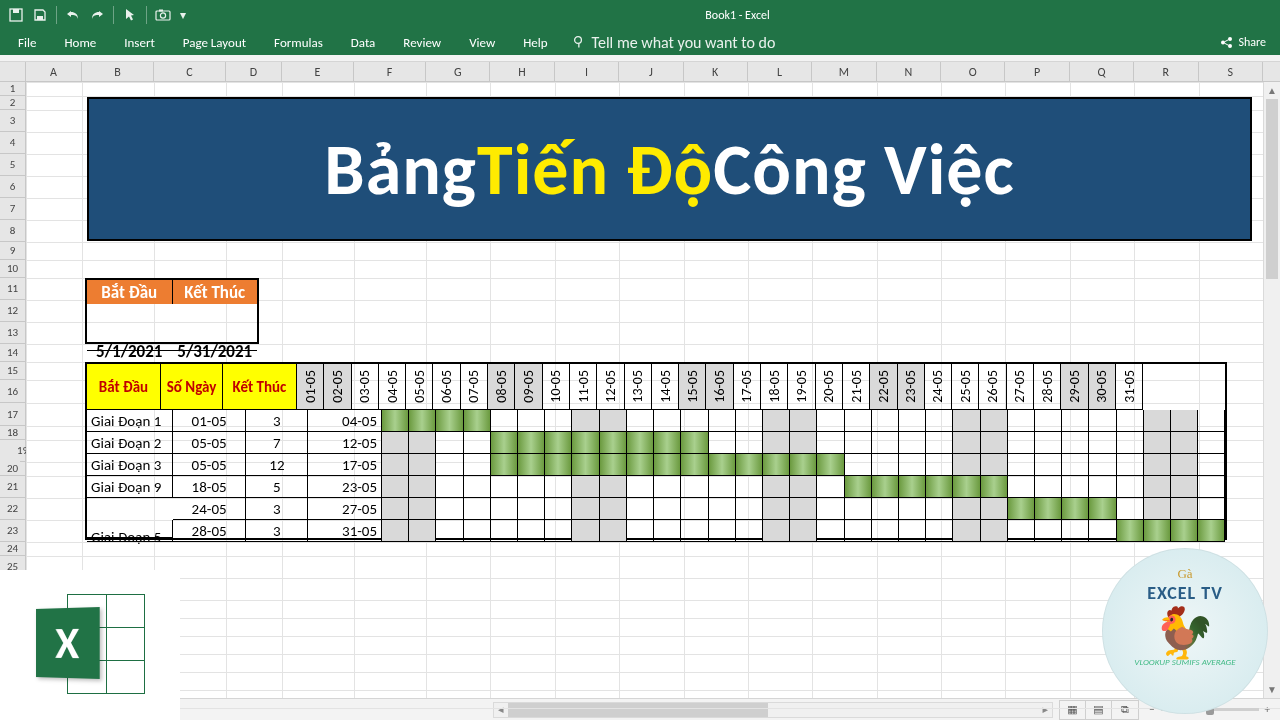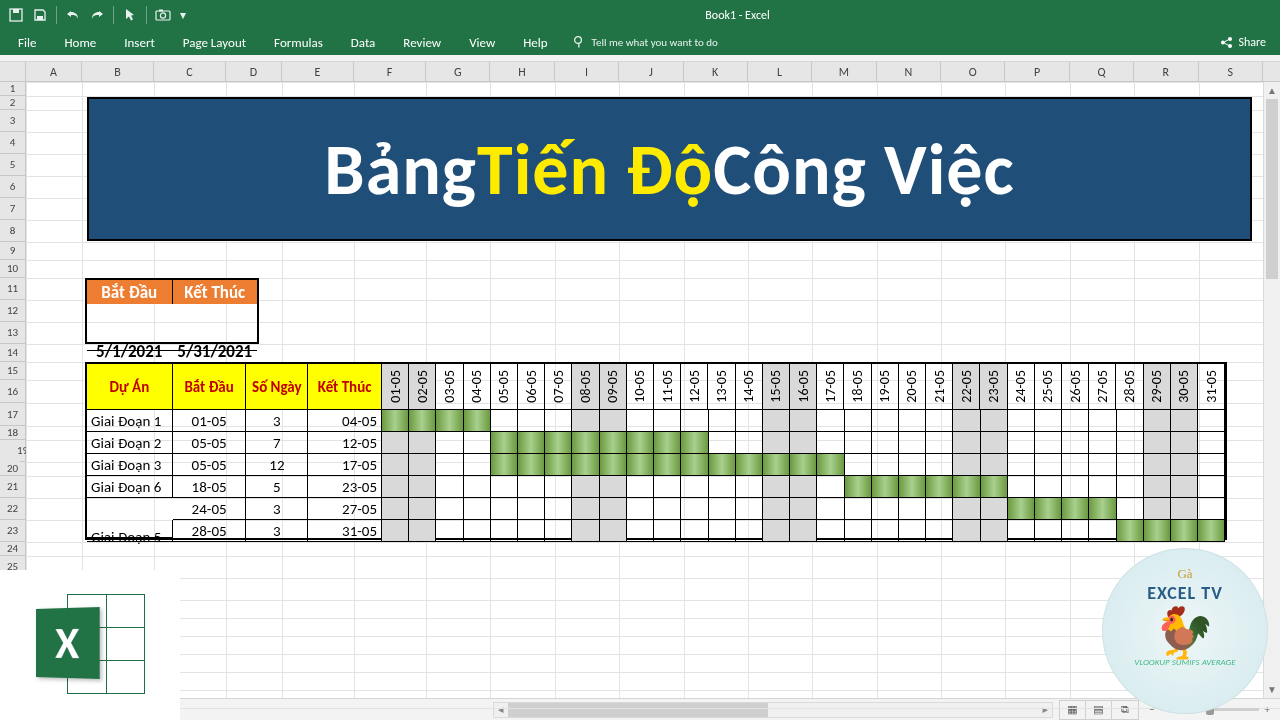--- a/index.html
+++ b/index.html
@@ -11,21 +11,21 @@
 .qat .ic{ width:20px; height:20px; display:flex; align-items:center; justify-content:center; opacity:.9; }
 .qat .sep{ width:1px; height:18px; background:rgba(255,255,255,.35); margin:0 2px; }
 .title-center{ flex:1; text-align:center; font-size:12px; }
 .title-right{ display:flex; align-items:center; gap:8px; padding-right:4px; }
 .signin{ background:#fff; color:#333; padding:2px 10px; font-size:12px; border-radius:2px; }
 .winbtn{ width:44px; height:29px; display:flex; align-items:center; justify-content:center; }
 
 
 .ribbon{ height:26px; background:#217346; display:flex; align-items:center; color:#fff; font-size:13px; padding:0 4px; }
 .ribbon .tab{ padding:4px 14px; cursor:default; }
-.ribbon .tell{ margin-left:10px; display:flex; align-items:center; gap:6px; opacity:.9; font-size:11px;justify-content:space-between;}
+.ribbon .tell{ margin-left:10px; display:flex; align-items:center; gap:6px; opacity:.9; font-size:16px;justify-content:space-between;}
 .ribbon .share{ margin-left:auto; display:flex; align-items:center; gap:5px; font-size:12px; padding-right:10px;}
 
 
 .ribunder{ height:7px; background:#f3f3f3; border-bottom:1px solid #d5d5d5; }
 
 
 .colhdr{ height:20px; display:flex; background:#e6e6e6; border-bottom:1px solid #c7c7c7; font-size:12px; color:#444; }
 .corner{ width:26px; border-right:1px solid #c7c7c7; background:#e6e6e6; }
 .colhdr .ch{ border-right:1px solid #c7c7c7; display:flex; align-items:center; justify-content:center; }
 
@@ -314,21 +314,20 @@
           <div>Bắt Đầu</div>
           <div>Kết Thúc</div>
         </div>
         <div class="vl" style="height: 42px;">
           <div>5/1/2021</div>
           <div>5/31/2021</div>
         </div>
       </div>
       <div class="ov gt" style="left: 59px; top: 280px; width: 1142.3px; height: 178px;">
         <div class="gt-hdr">
-          <div class="lh" style="width: 86px;">Dự Án</div>
           <div class="lh" style="width: 74px;">Bắt Đầu</div>
           <div class="lh" style="width: 62px;">Số Ngày</div>
           <div class="lh" style="width: 74px;">Kết Thúc</div>
           <div class="dh wk" style="width: 27.3px;">
             <span>01-05</span>
           </div>
           <div class="dh wk" style="width: 27.3px;">
             <span>02-05</span>
           </div>
           <div class="dh" style="width: 27.3px;">
@@ -524,21 +523,21 @@
           <div class="dc" style="width: 27.3px;"></div>
           <div class="dc" style="width: 27.3px;"></div>
           <div class="dc" style="width: 27.3px;"></div>
           <div class="dc" style="width: 27.3px;"></div>
           <div class="dc" style="width: 27.3px;"></div>
           <div class="dc wk" style="width: 27.3px;"></div>
           <div class="dc wk" style="width: 27.3px;"></div>
           <div class="dc" style="width: 27.3px;"></div>
         </div>
         <div class="gt-row">
-          <div class="lc " style="width: 86px;">Giai Đoạn 6</div>
+          <div class="lc " style="width: 86px;">Giai Đoạn 9</div>
           <div class="lc ctr" style="width: 74px;">18-05</div>
           <div class="lc ctr" style="width: 62px;">5</div>
           <div class="lc rgt" style="width: 74px;">23-05</div>
           <div class="dc wk" style="width: 27.3px;"></div>
           <div class="dc wk" style="width: 27.3px;"></div>
           <div class="dc" style="width: 27.3px;"></div>
           <div class="dc" style="width: 27.3px;"></div>
           <div class="dc" style="width: 27.3px;"></div>
           <div class="dc" style="width: 27.3px;"></div>
           <div class="dc" style="width: 27.3px;"></div>

